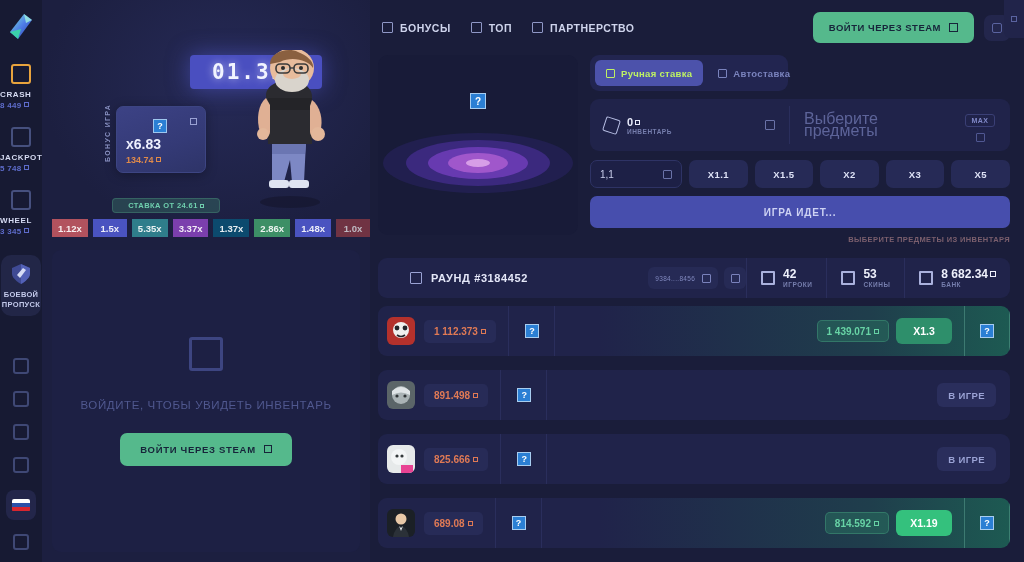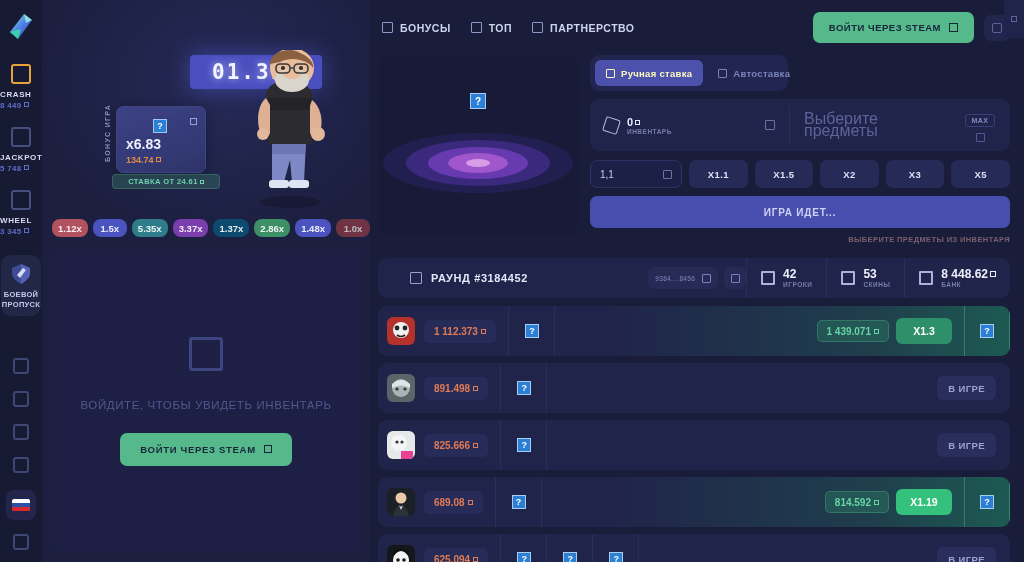--- a/index.html
+++ b/index.html
@@ -76,31 +76,31 @@
   .bonus-card .q {
     position:absolute; left: 36px; top: 12px; width: 14px; height: 14px;
     background:#2b7fd4; border:1px solid #9fc7ef; color:#fff; font-size:9px;
     display:flex;align-items:center;justify-content:center; font-weight:700;
   }
   .bonus-card .corner { position:absolute; right:8px; top:11px; width:7px;height:7px;border:1px solid #9aa2d4; }
   .bonus-mult { position:absolute; left:9px; bottom:20px; font-size:14px;font-weight:700;color:#eef0ff; }
   .bonus-amt { position:absolute; left:9px; bottom:7px; font-size:9px;font-weight:700;color:#e08a4a; }
   .bonus-amt .coin { display:inline-block;width:5px;height:5px;border:1px solid #e08a4a;margin-left:2px;vertical-align:1px;}
   .bet-from {
-    position:absolute; left:70px; top:174px; width:108px; height:15px; border-radius:4px;
+    position:absolute; left:70px; top:198px; width:108px; height:15px; border-radius:4px;
     background: rgba(56,110,100,.45); border:1px solid rgba(79,160,133,.35);
     display:flex;align-items:center;justify-content:center;
     font-size:7.5px; font-weight:700; letter-spacing:.4px; color:#6fcfae;
   }
   .bet-from .coin{display:inline-block;width:4px;height:4px;border:1px solid #6fcfae;margin-left:2px;vertical-align:1px;}
   .gaben { position:absolute; right: 28px; bottom: 30px; width: 110px; height: 160px; }
 
   .hist { position:absolute; left:0; top:214px; width:328px; height:28px; display:flex; gap:5px; padding-left:10px; overflow:hidden; align-items:center;}
   .hist-chip {
-    height: 18px; min-width: 34px; padding: 0 7px; border-radius: 8px;
+    height: 18px; min-width: 34px; padding: 0 7px; border-radius: 0;
     display:flex;align-items:center;justify-content:center;
     font-size:9.5px; font-weight:700; color: rgba(255,255,255,.9);
   }
   .inv-panel {
     position:absolute; left:10px; top: 250px; width: 308px; height: 302px;
     background: #1d2044; border-radius: 9px;
     display:flex; flex-direction:column; align-items:center; justify-content:center;
   }
   .inv-box { width: 34px; height: 34px; border: 3px solid #3d4581; border-radius: 3px; margin-bottom: 28px; }
   .inv-text { font-size: 11.5px; letter-spacing: .6px; color: #50588f; font-weight: 400; margin-bottom: 22px; }
@@ -140,21 +140,21 @@
   .graph .crate {
     position:absolute; left:50%; top:38px; transform:translateX(-50%);
     width: 16px; height: 16px; background:#2b7fd4; border:1.5px solid #a8cdf0;
     color:#fff;font-size:10px;font-weight:700;display:flex;align-items:center;justify-content:center;
   }
   .bet-panel { flex:1 1 auto; }
   .tabs-wrap { background: #222550; border-radius: 9px; padding: 5px; display:flex; gap: 4px; width: 198px; margin-bottom: 8px;}
   .tab { flex:0 0 auto; height: 26px; border-radius: 6px; display:flex;align-items:center;gap:6px; padding: 0 11px; cursor:pointer; }
   .tab .sq { width: 9px; height: 9px; border: 1.4px solid currentColor; border-radius:1px;}
   .tab span { font-size: 9.5px; font-weight:700; letter-spacing:.3px; }
-  .tab.active { background:#4c52ab; color:#fef9c3;text-align:center; }
+  .tab.active { background:#4c52ab; color:#bef264;text-align:center; }
   .tab.inactive { color:#7a83bd; }
   .inv-bar {
     height: 52px; background:#20234a; border-radius: 9px; display:flex; align-items:center;
     margin-bottom: 9px; position: relative;
   }
   .inv-left { display:flex; align-items:center; gap:8px; padding-left: 14px; width: 175px; }
   .dia { width: 15px; height: 15px; border: 1.6px solid #b9c0e6; transform: rotate(18deg); border-radius:2px; }
   .inv-count { font-size: 11px; font-weight: 700; color:#e8ebfb; line-height: 12px; }
   .inv-count .coin{display:inline-block;width:5px;height:5px;border:1px solid #e8ebfb;margin-left:2px;vertical-align:1px;}
   .inv-cap { font-size: 6.5px; font-weight:700; letter-spacing:.5px; color:#767ead; }
@@ -200,21 +200,21 @@
   .stat:first-of-type { }
   .stat .sq { width:14px;height:14px;border:2px solid #aab1dd;border-radius:1px;}
   .stat-num { font-size: 12px; font-weight:700; color:#eef0fb; line-height: 13px;}
   .stat-num .coin{display:inline-block;width:6px;height:6px;border:1px solid #eef0fb;margin-left:2px;vertical-align:1px;}
   .stat-cap { font-size: 6.5px; font-weight:700; letter-spacing:.5px; color:#767ead; }
 
   
   .rows { margin: 8px 14px 0 8px; }
   .prow {
     position: relative; height: 50px; border-radius: 9px; background:#20234a;
-    margin-bottom: 7px; display:flex; align-items:center; overflow:hidden;
+    margin-bottom: 14px; display:flex; align-items:center; overflow:hidden;
   }
   .prow.won { background: linear-gradient(90deg,#20234a 0%, #20234a 35%, #1f3e4c 78%, #1d5a52 100%); }
   .avatar { width: 28px; height:28px; border-radius:6px; margin-left: 9px; overflow:hidden; flex:0 0 28px;}
   .bet-pill {
     margin-left: 9px; height: 23px; border-radius: 5px; background:#272b57;
     display:flex;align-items:center; padding: 0 10px;
     font-size: 10px; font-weight:700; color:#e07a55;
   }
   .bet-pill .coin{display:inline-block;width:5px;height:5px;border:1px solid #e07a55;margin-left:3px;vertical-align:1px;}
   .vsep { width:1px; height:50px; background:#2a2e5c; margin-left: 12px; }
@@ -503,21 +503,21 @@
       <div class="stat">
         <i class="sq"></i>
         <div>
           <div class="stat-num">53</div>
           <div class="stat-cap">СКИНЫ</div>
         </div>
       </div>
       <div class="stat">
         <i class="sq"></i>
         <div>
-          <div class="stat-num"><span>8 448.62</span><i class="coin"></i></div>
+          <div class="stat-num"><span>8 682.34</span><i class="coin"></i></div>
           <div class="stat-cap">БАНК</div>
         </div>
       </div>
     </div>
 
     <div class="rows">
 
       <div class="prow won">
         <div class="avatar">
           <svg width="28" height="28" viewBox="0 0 28 28">

